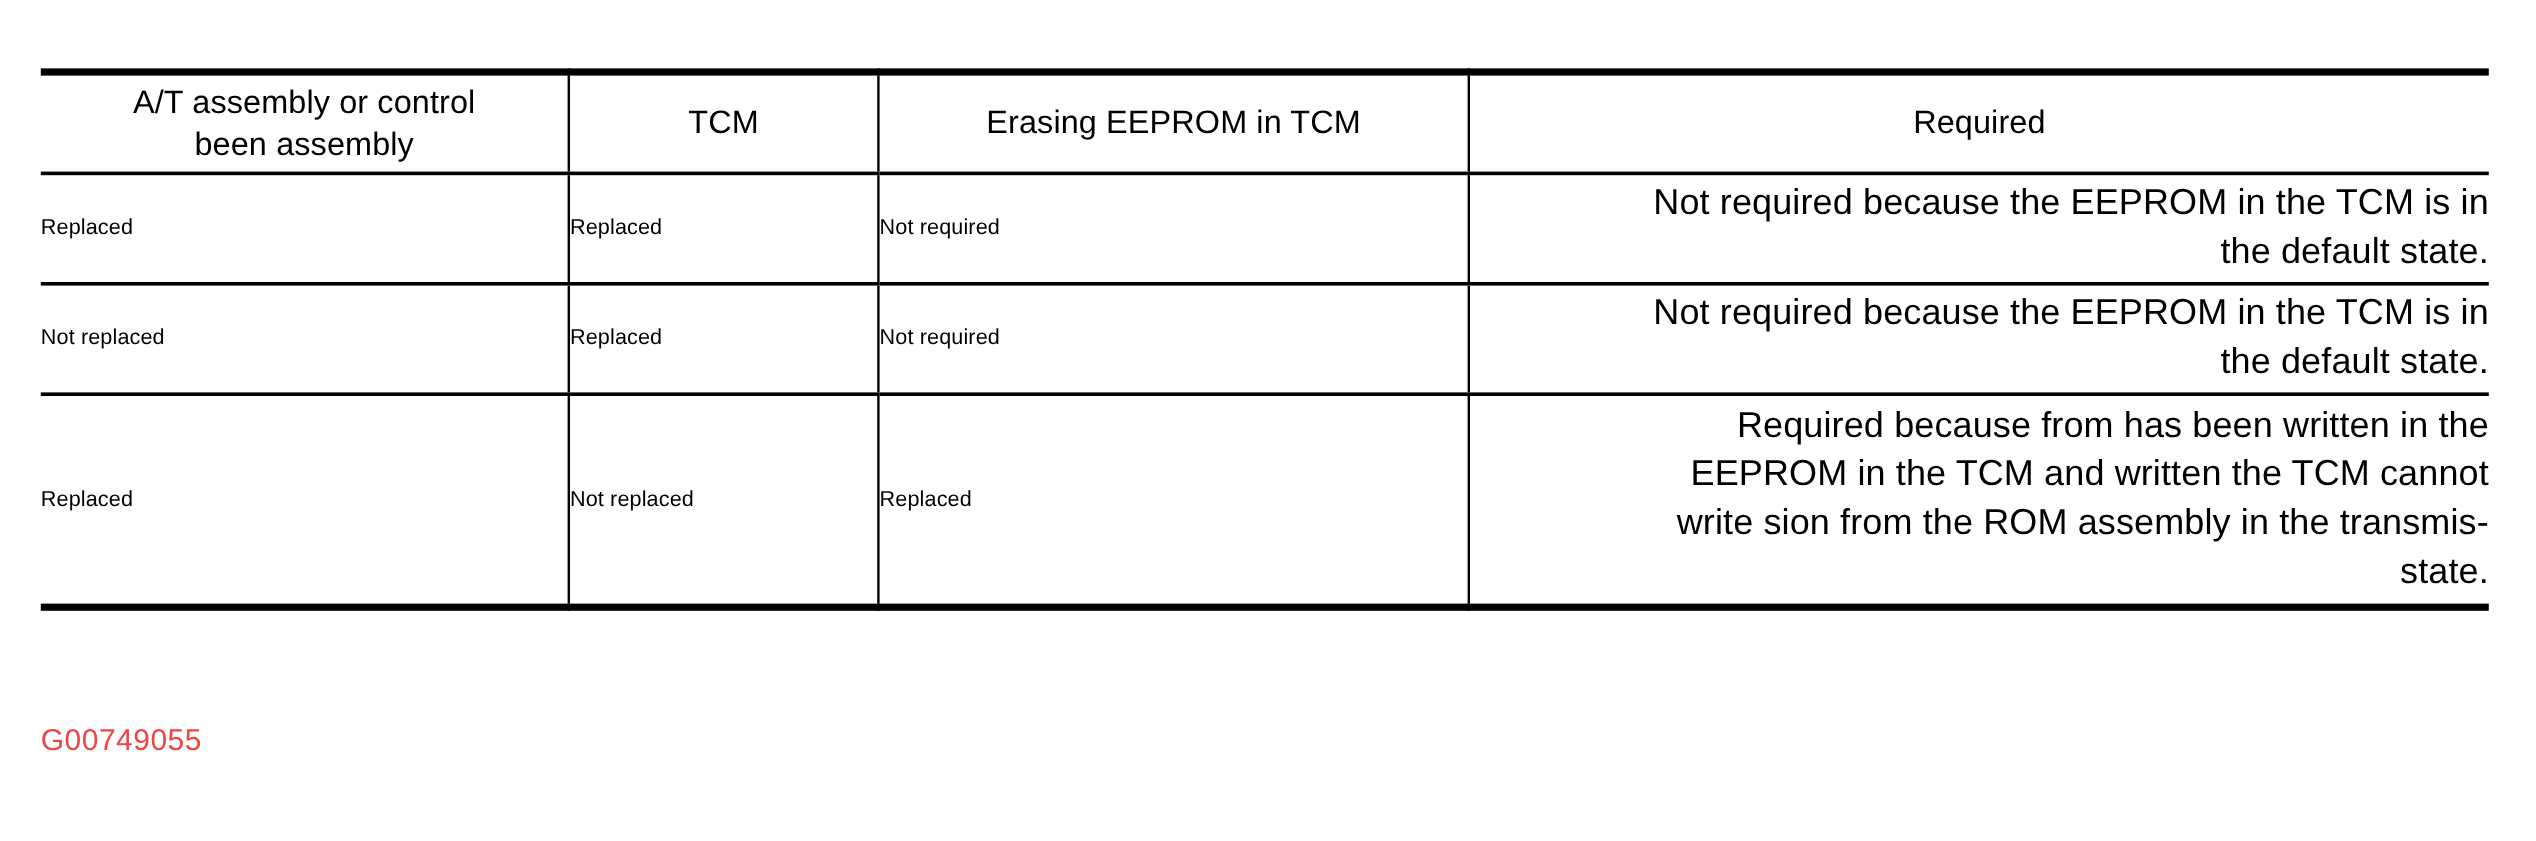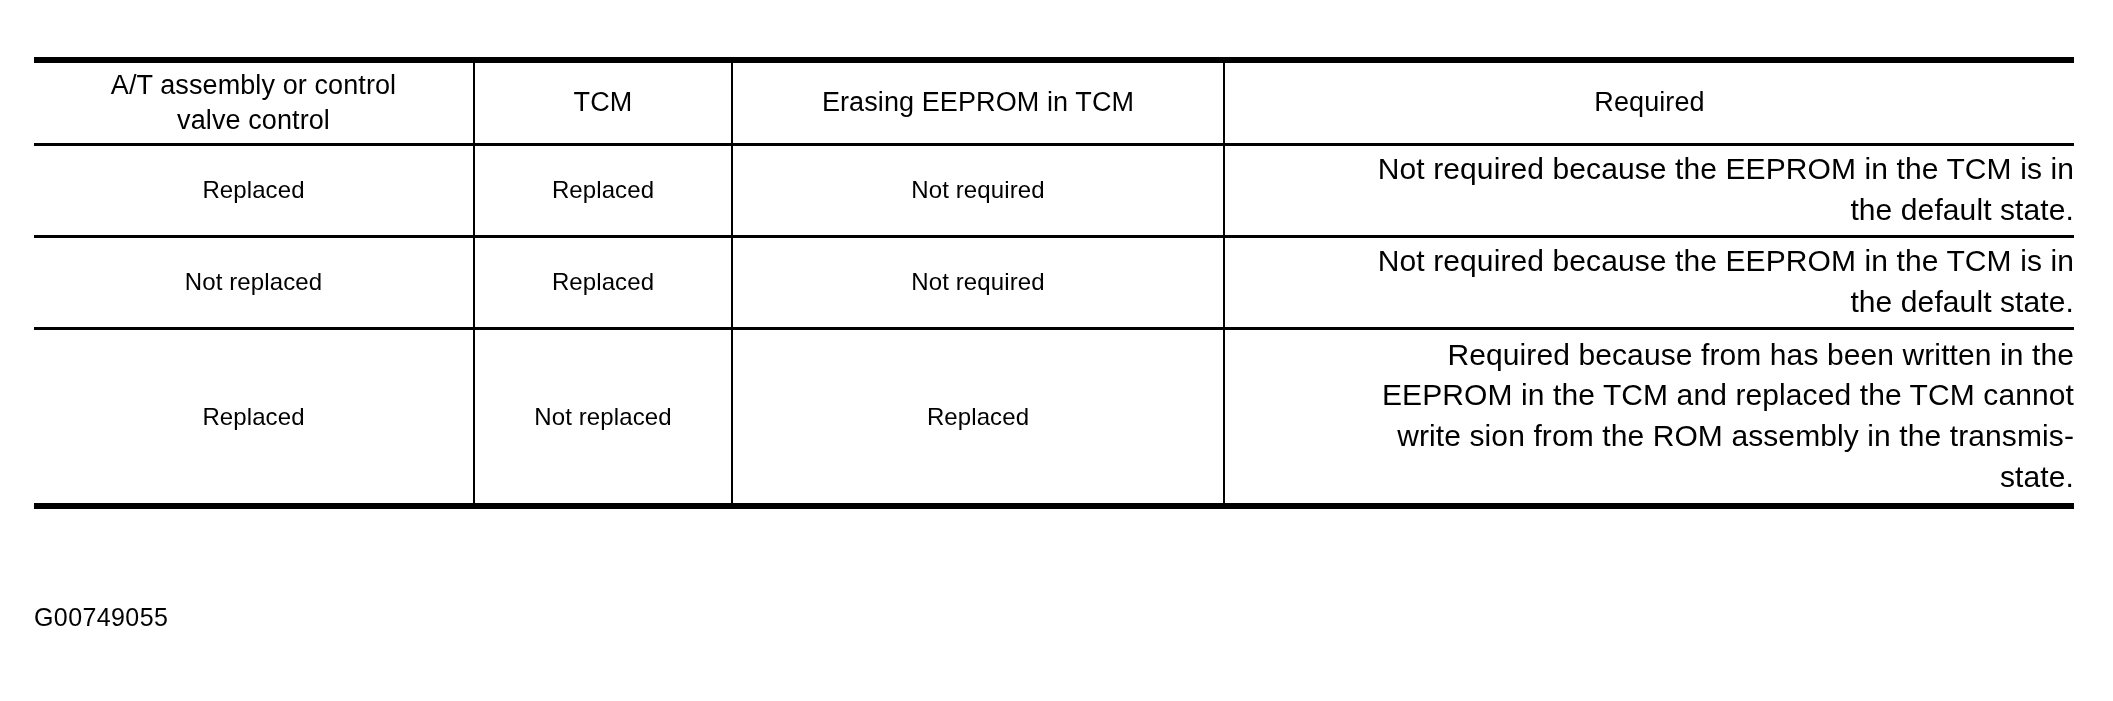--- a/index.html
+++ b/index.html
@@ -56,22 +56,21 @@
   }
   table.spec-table td:last-child,
   table.spec-table th:last-child {
     border-right: none;
   }
   table.spec-table tr:last-child td {
     border-bottom: none;
   }
 
   .cell-center {
-    text-align: center;
-    font-size: 24px;
+    font-size: 18px;
     line-height: 1.30;
     padding: 14px 10px;
     letter-spacing: 0.1px;
   }
 
   .head-cell {
     text-align: center;
     font-size: 27px;
     line-height: 1.30;
     padding: 14px 10px;
@@ -92,41 +91,41 @@
   .row-3   { height: 178px; }
 
   .remarks-line { display: block; white-space: pre; }
 
   .caption {
     position: absolute;
     left: 34px;
     top: 603px;
     font-size: 25px;
     letter-spacing: 0.4px;
-    color: #000000;
+    color: #ef4444;
   }
 </style>
 </head>
 <body>
 
 <div class="page">
 
   <div class="table-wrap">
     <table class="spec-table">
       <colgroup>
         <col class="c-assembly">
         <col class="c-tcm">
         <col class="c-erasing">
         <col class="c-remarks">
       </colgroup>
       <thead>
         <tr class="row-h">
           <th class="head-cell">
             <span>A/T assembly or control</span><br>
-            <span>valve control</span>
+            <span>been assembly</span>
           </th>
           <th class="head-cell">TCM</th>
           <th class="head-cell">Erasing EEPROM in TCM</th>
           <th class="head-cell">Required</th>
         </tr>
       </thead>
       <tbody>
         <tr class="row-1">
           <td class="cell-center">Replaced</td>
           <td class="cell-center">Replaced</td>
@@ -144,21 +143,21 @@
             <span class="remarks-line">Not required because the EEPROM in the TCM is in</span>
             <span class="remarks-line">the default state.</span>
           </td>
         </tr>
         <tr class="row-3">
           <td class="cell-center">Replaced</td>
           <td class="cell-center">Not replaced</td>
           <td class="cell-center">Replaced</td>
           <td class="cell-remarks">
             <span class="remarks-line">Required because from has been written in the</span>
-            <span class="remarks-line">EEPROM in the TCM and replaced the TCM cannot</span>
+            <span class="remarks-line">EEPROM in the TCM and written the TCM cannot</span>
             <span class="remarks-line">write sion from the ROM assembly in the transmis-</span>
             <span class="remarks-line">state.</span>
           </td>
         </tr>
       </tbody>
     </table>
   </div>
 
   <div class="caption">G00749055</div>
 

